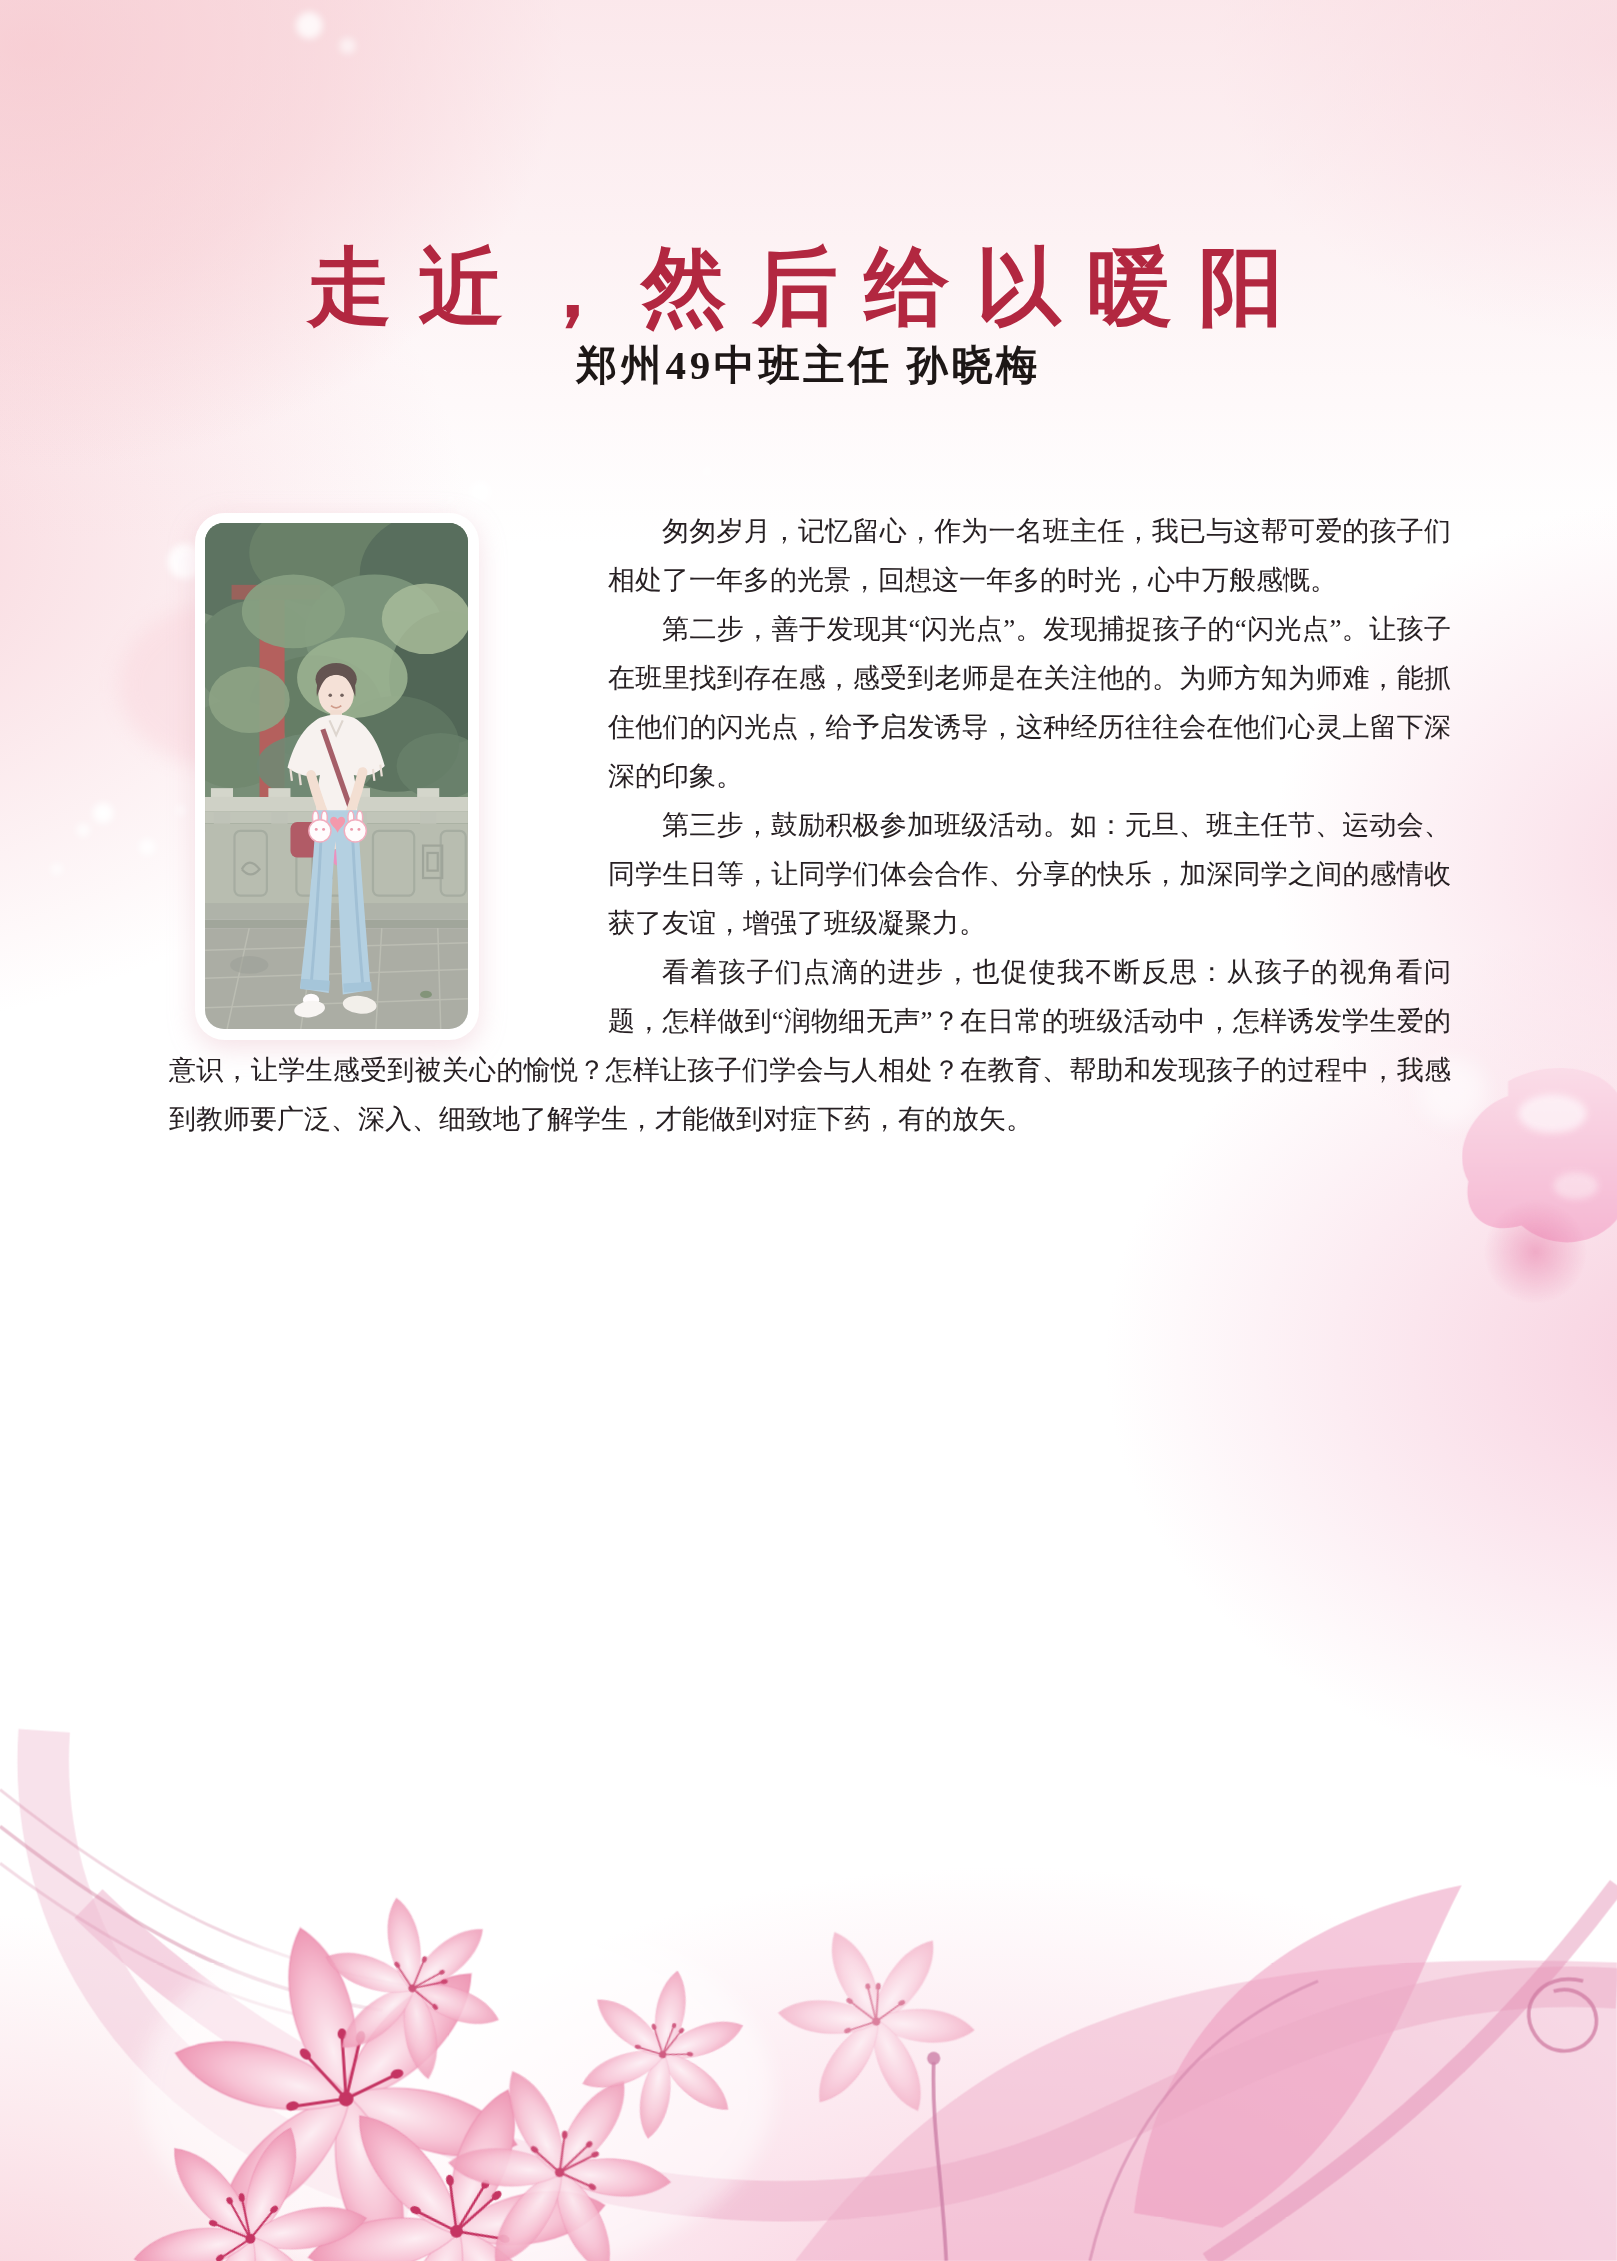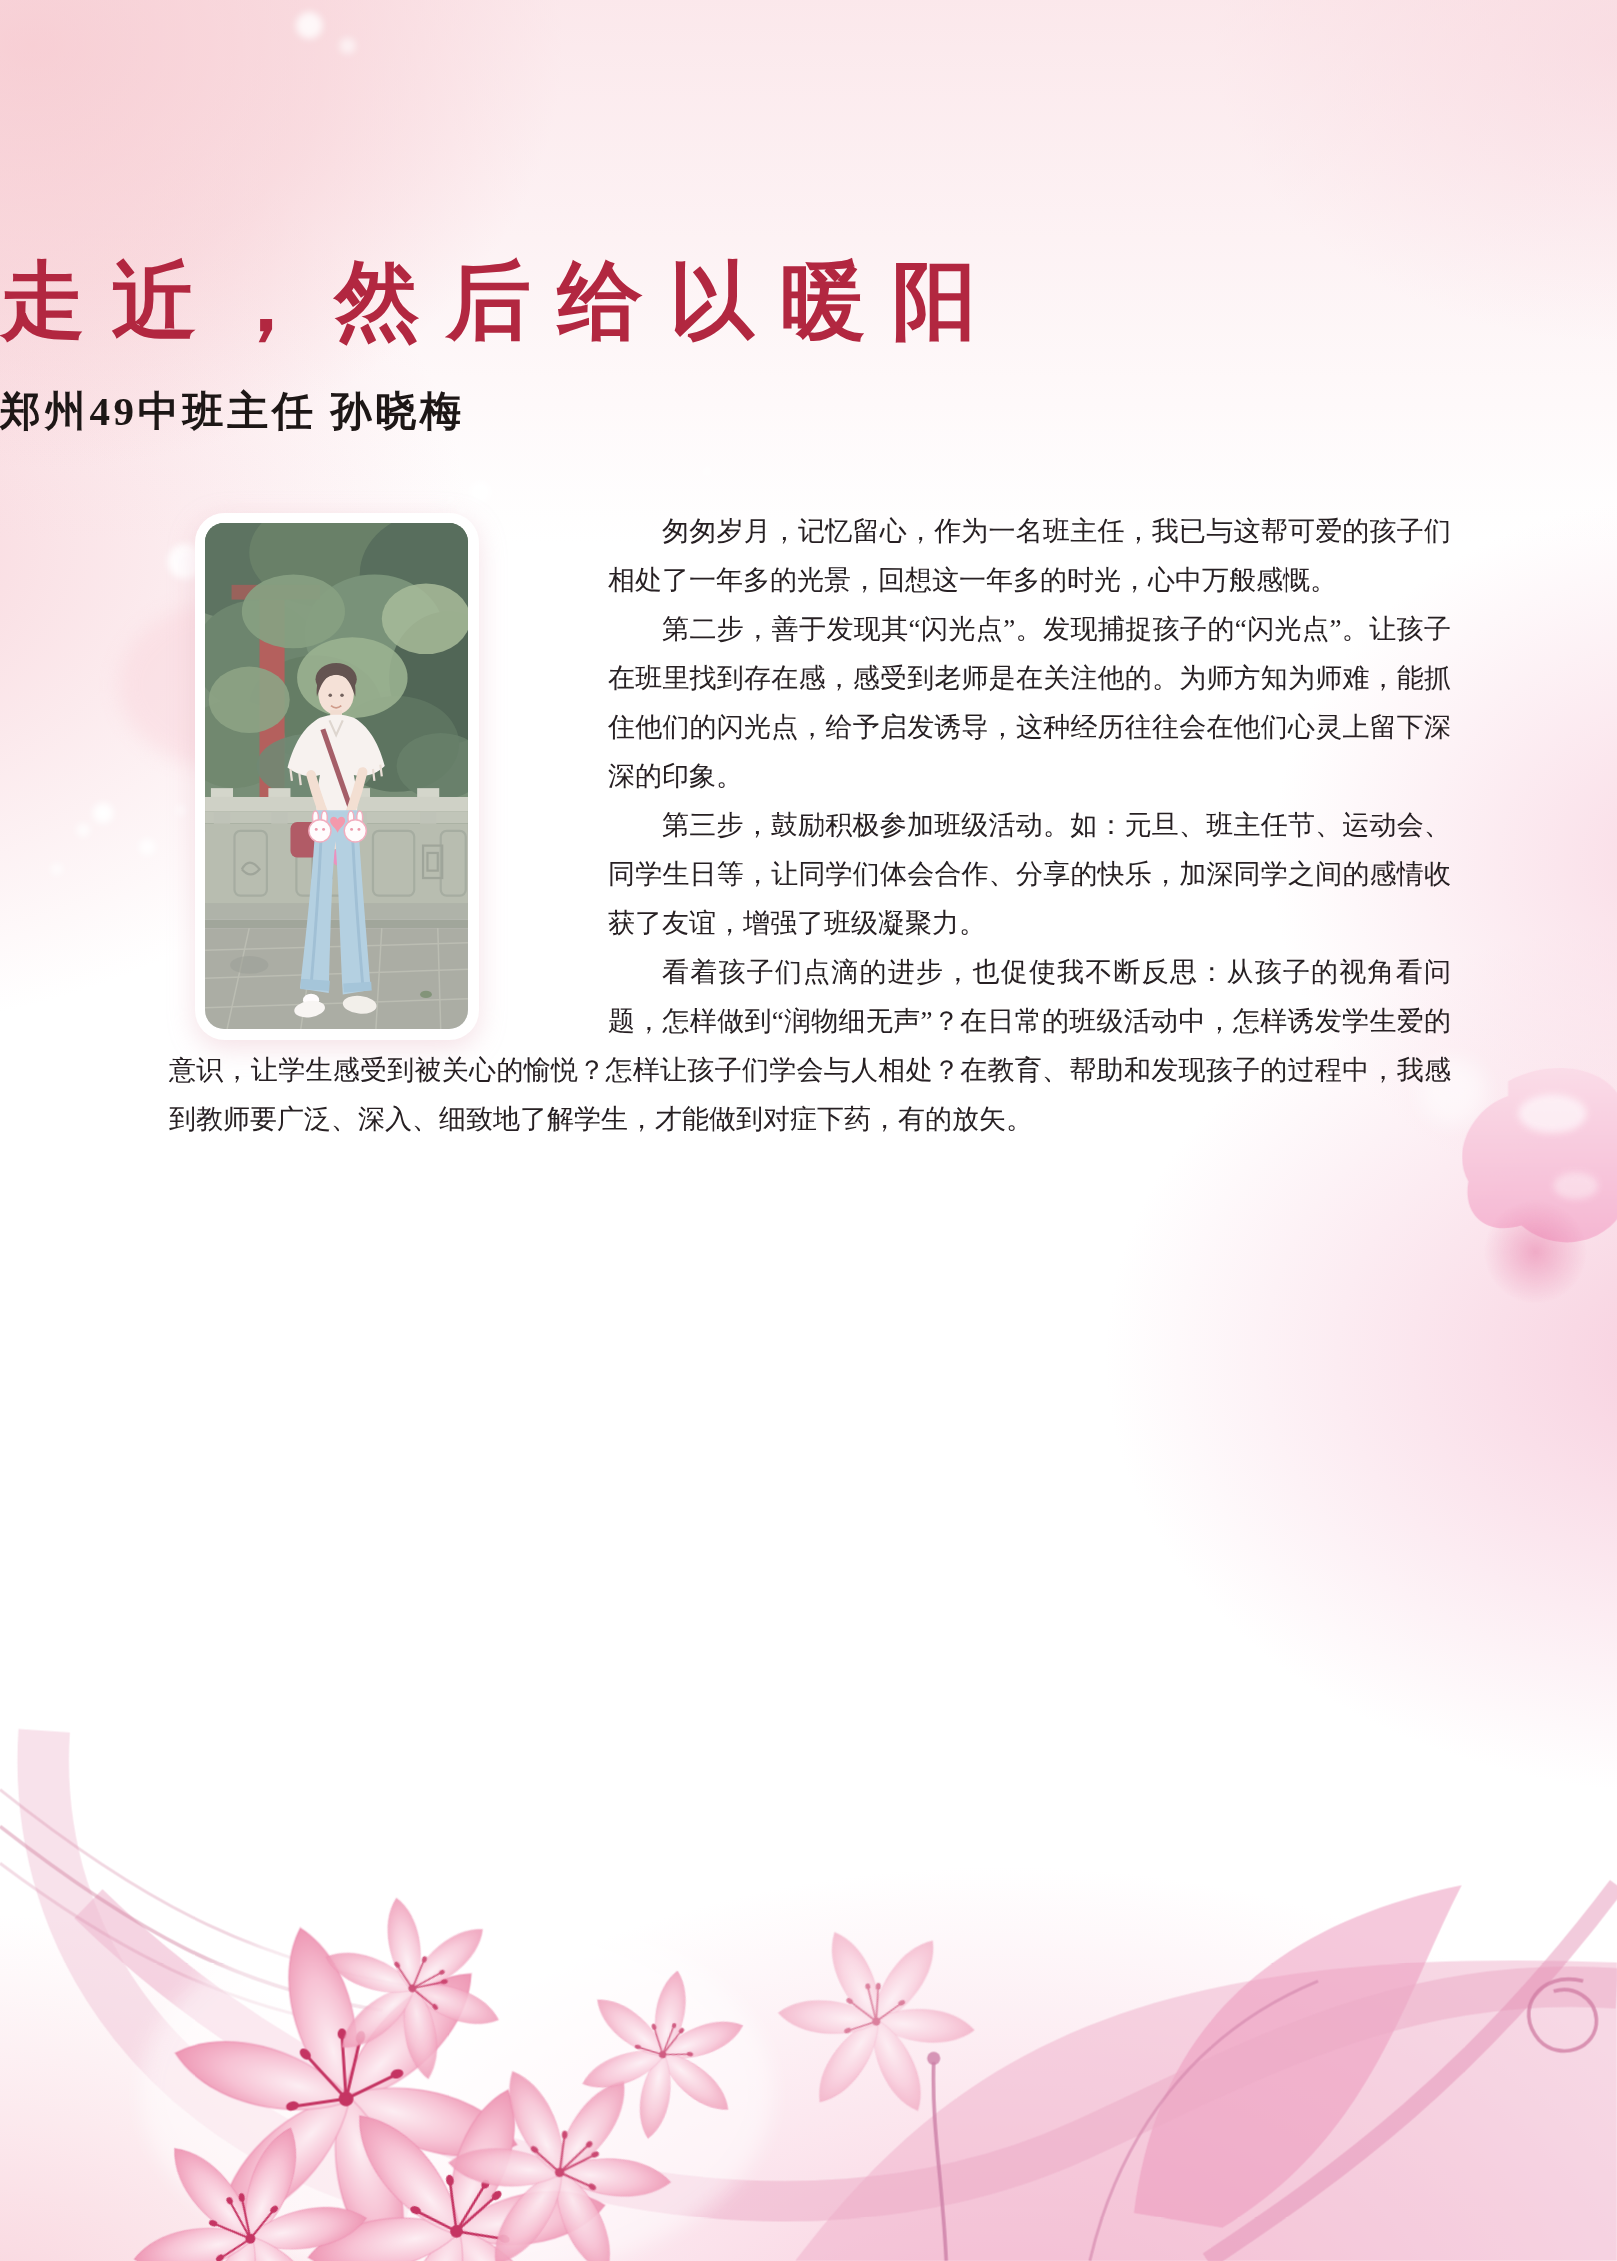--- a/index.html
+++ b/index.html
@@ -15,31 +15,30 @@
       radial-gradient(958px 737px at -10% 24%, rgba(247,206,213,0.85) 0%, rgba(255,255,255,0) 66%),
       radial-gradient(560px 412px at 100% 2%, rgba(250,225,232,0.85) 0%, rgba(255,255,255,0) 72%),
       radial-gradient(604px 530px at 104% 38%, rgba(248,210,223,0.8) 0%, rgba(255,255,255,0) 68%),
       radial-gradient(847px 626px at 105% 60%, rgba(246,198,216,0.85) 0%, rgba(255,255,255,0) 70%),
       radial-gradient(1105px 737px at 62% 106%, rgba(247,195,214,0.9) 0%, rgba(255,255,255,0) 72%),
       radial-gradient(810px 626px at -2% 104%, rgba(248,206,216,0.95) 0%, rgba(255,255,255,0) 70%),
       #ffffff;
     font-family:"Liberation Serif","DejaVu Serif",serif;
   }
   .deco{position:absolute;left:0;top:0;width:1617px;height:2261px;z-index:0;pointer-events:none;}
-  .header{position:absolute;left:0;top:250px;width:100%;z-index:2;}
+  .header{position:absolute;left:0;top:236px;width:100%;z-index:2;text-align:center;}
   .title{
     font-size:85px;
     font-weight:900;
     letter-spacing:26.5px;
     color:#b22740;
     line-height:1.2;
     margin:0;
   }
   .byline{
-    margin-top:32px;
     font-size:41px;
     font-weight:700;
     letter-spacing:3.7px;
     color:#1d1716;
   }
   .article{
     position:absolute;
     left:169px;
     top:507px;
     width:1282px;

